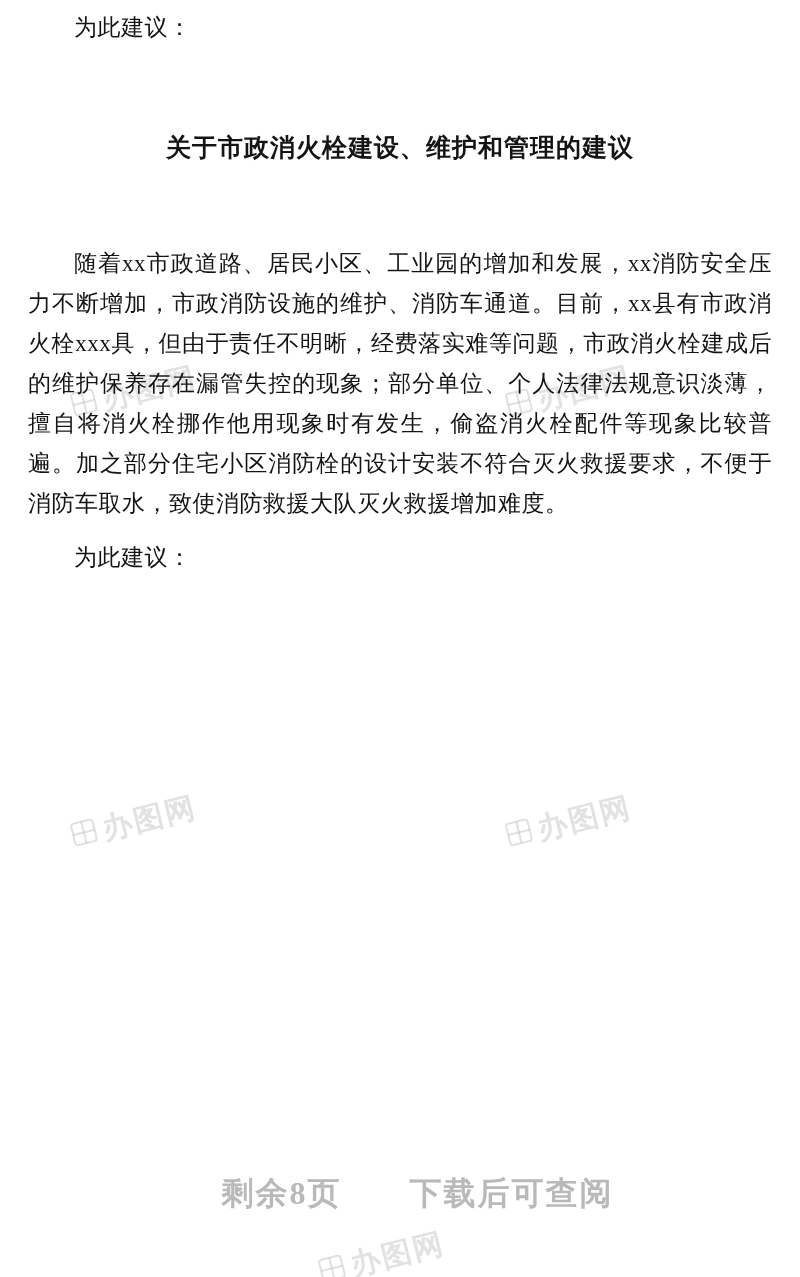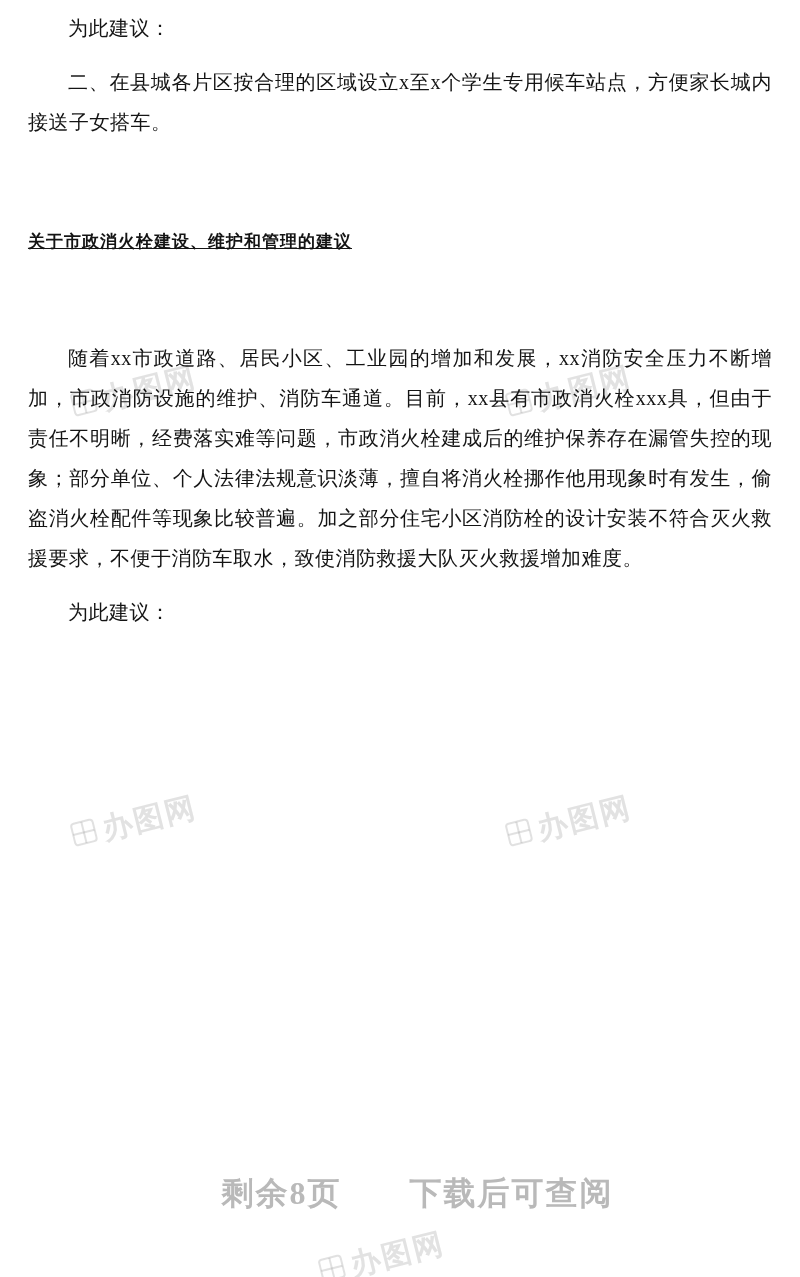--- a/index.html
+++ b/index.html
@@ -14,35 +14,34 @@
     overflow: hidden;
   }
   .page {
     position: relative;
     width: 800px;
     height: 1277px;
     padding: 8px 28px 0 28px;
     z-index: 2;
   }
   p.body-par {
-    font-size: 20px;
+    font-size: 23px;
     line-height: 40px;
     text-indent: 2em;
     margin: 0 0 14px 0;
     text-align: justify;
     letter-spacing: 0.5px;
   }
   h1.article-title {
-    font-size: 17px;
+    font-size: 25px;
     font-weight: bold;
-    text-align: left;
+    text-align: center;
     line-height: 40px;
     margin: 80px 0 76px 0;
     letter-spacing: 1px;
-    text-decoration: underline;
   }
   .footer-note {
     position: absolute;
     left: 0;
     top: 1172px;
     width: 800px;
     text-align: center;
     font-size: 32px;
     font-weight: bold;
     color: #b9b9b9;
@@ -123,21 +122,20 @@
       <line x1="13" y1="2" x2="13" y2="24"></line>
     </svg>
   </span>
   <span>办图网</span>
 </div>
 
 <div class="page">
 
   <p class="body-par">为此建议：</p>
 
-  <p class="body-par">二、在县城各片区按合理的区域设立x至x个学生专用候车站点，方便家长城内接送子女搭车。</p>
 
   <h1 class="article-title">关于市政消火栓建设、维护和管理的建议</h1>
 
   <p class="body-par">随着xx市政道路、居民小区、工业园的增加和发展，xx消防安全压力不断增加，市政消防设施的维护、消防车通道。目前，xx县有市政消火栓xxx具，但由于责任不明晰，经费落实难等问题，市政消火栓建成后的维护保养存在漏管失控的现象；部分单位、个人法律法规意识淡薄，擅自将消火栓挪作他用现象时有发生，偷盗消火栓配件等现象比较普遍。加之部分住宅小区消防栓的设计安装不符合灭火救援要求，不便于消防车取水，致使消防救援大队灭火救援增加难度。</p>
 
   <p class="body-par">为此建议：</p>
 
 
 </div>
 

